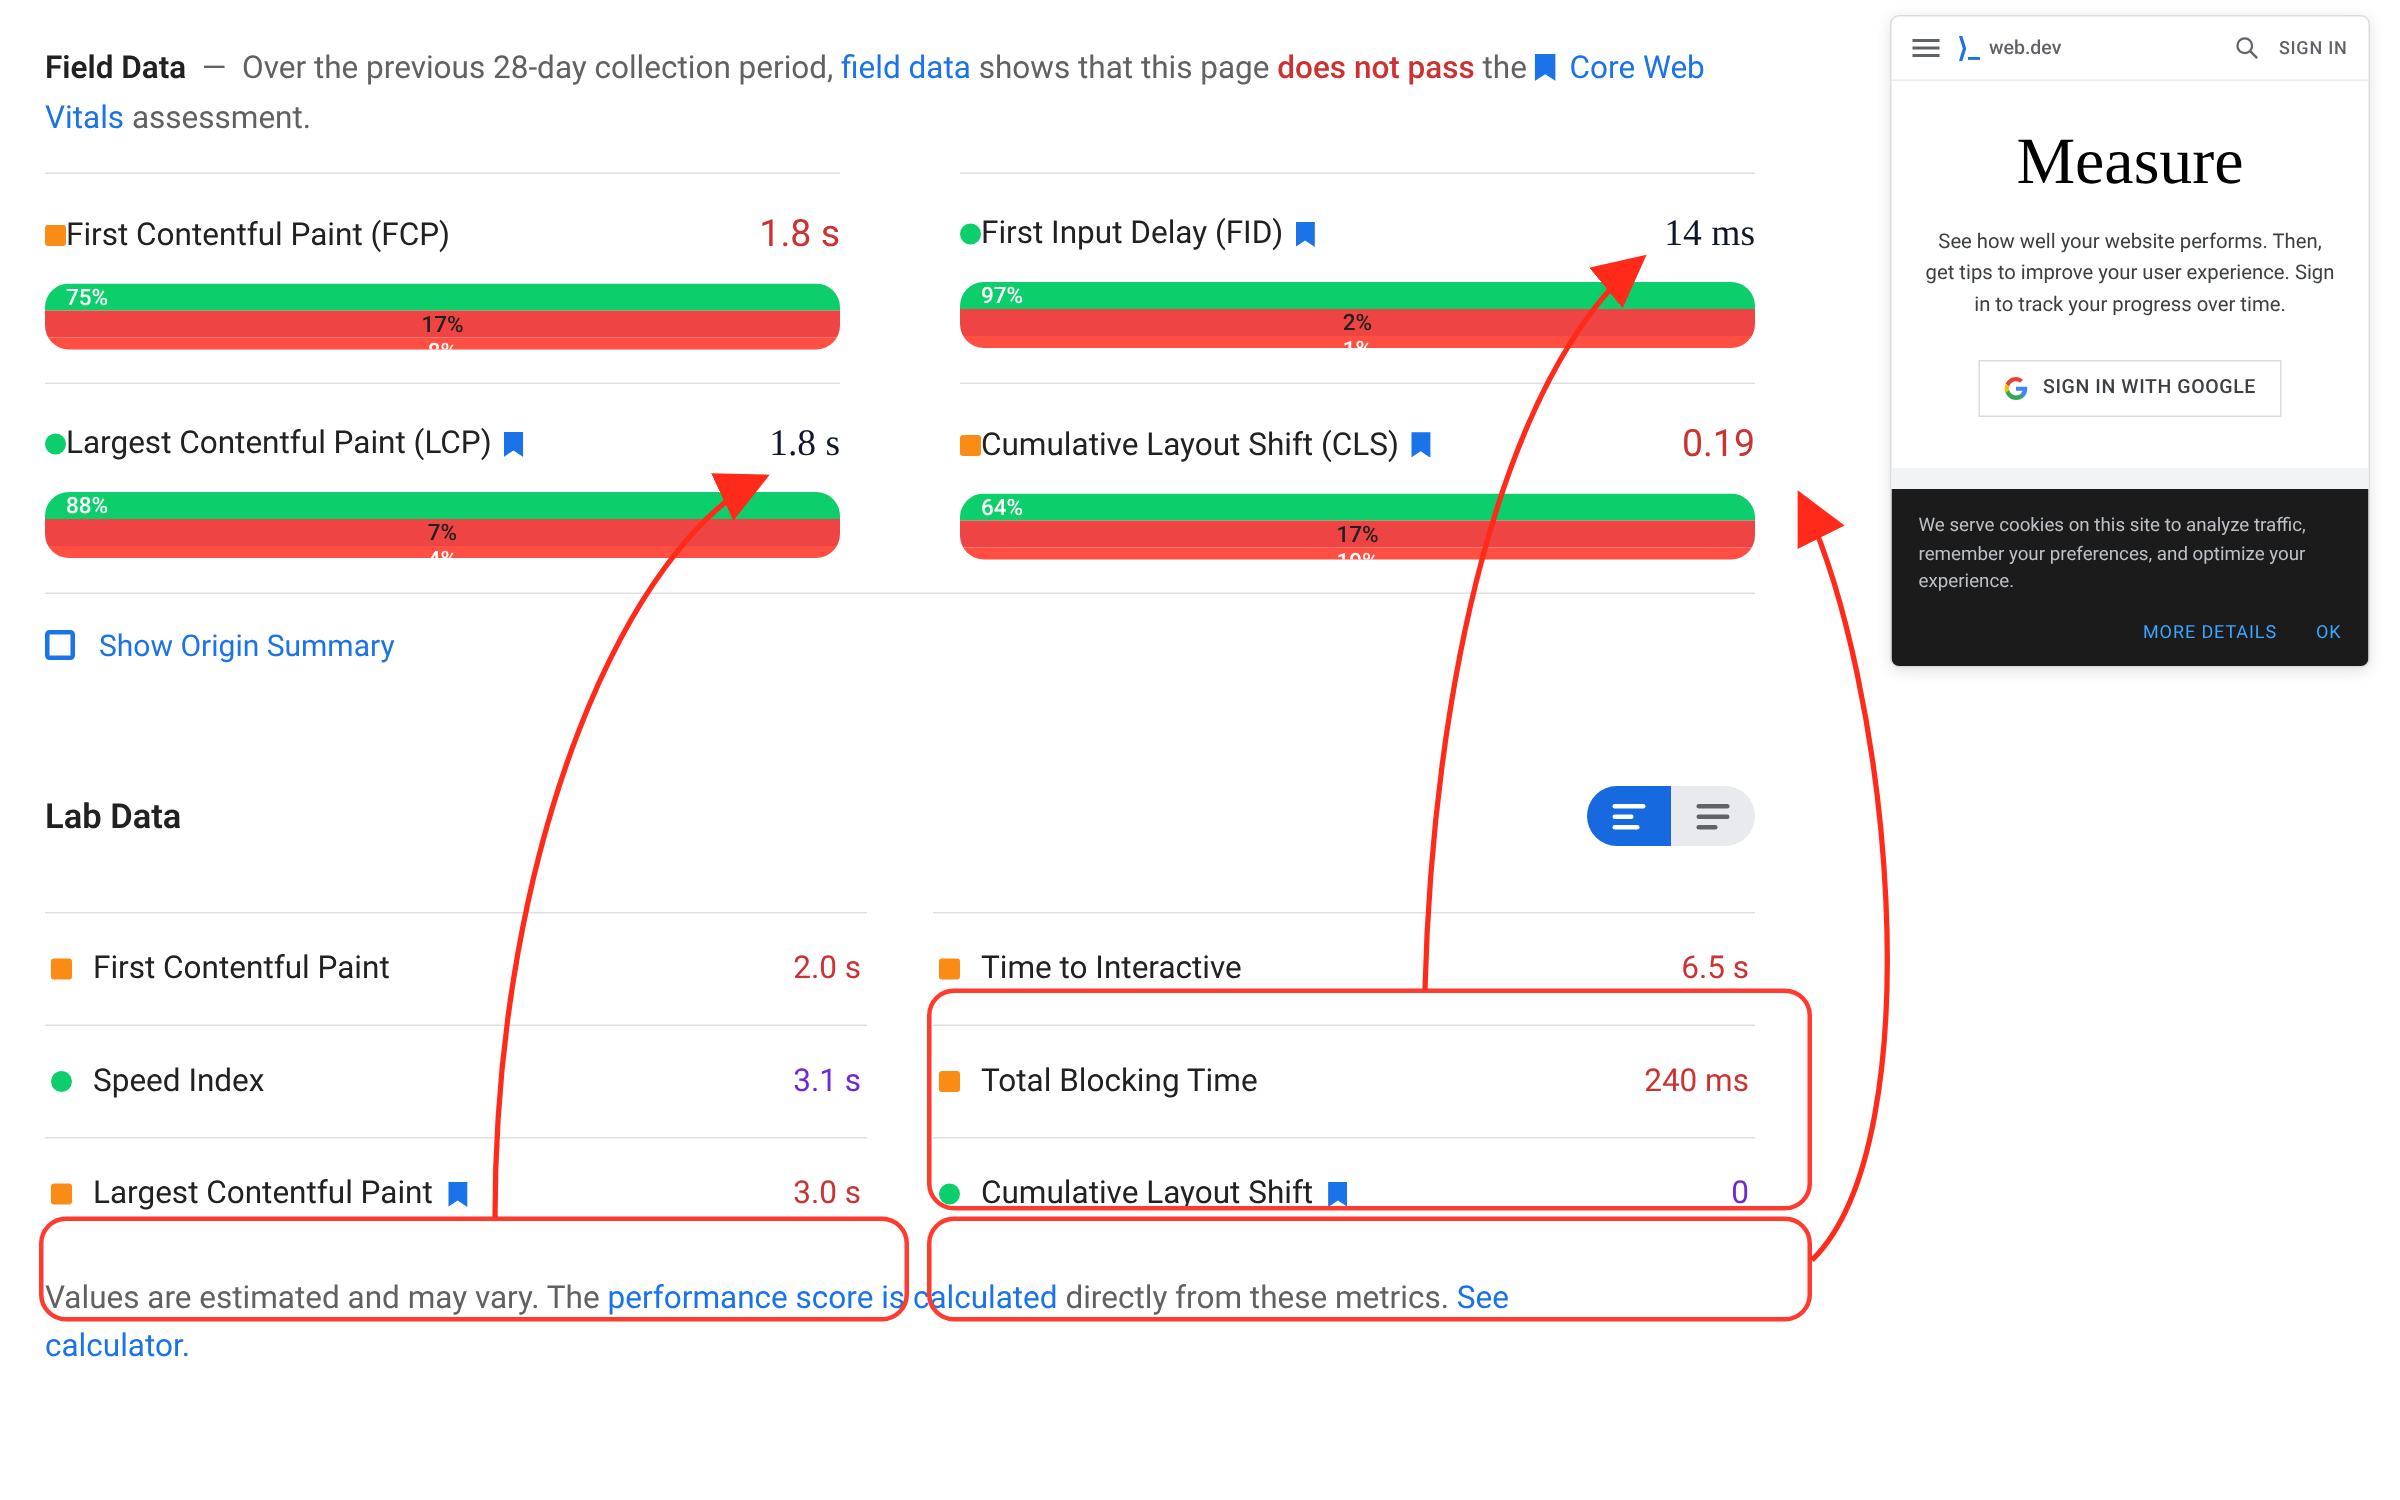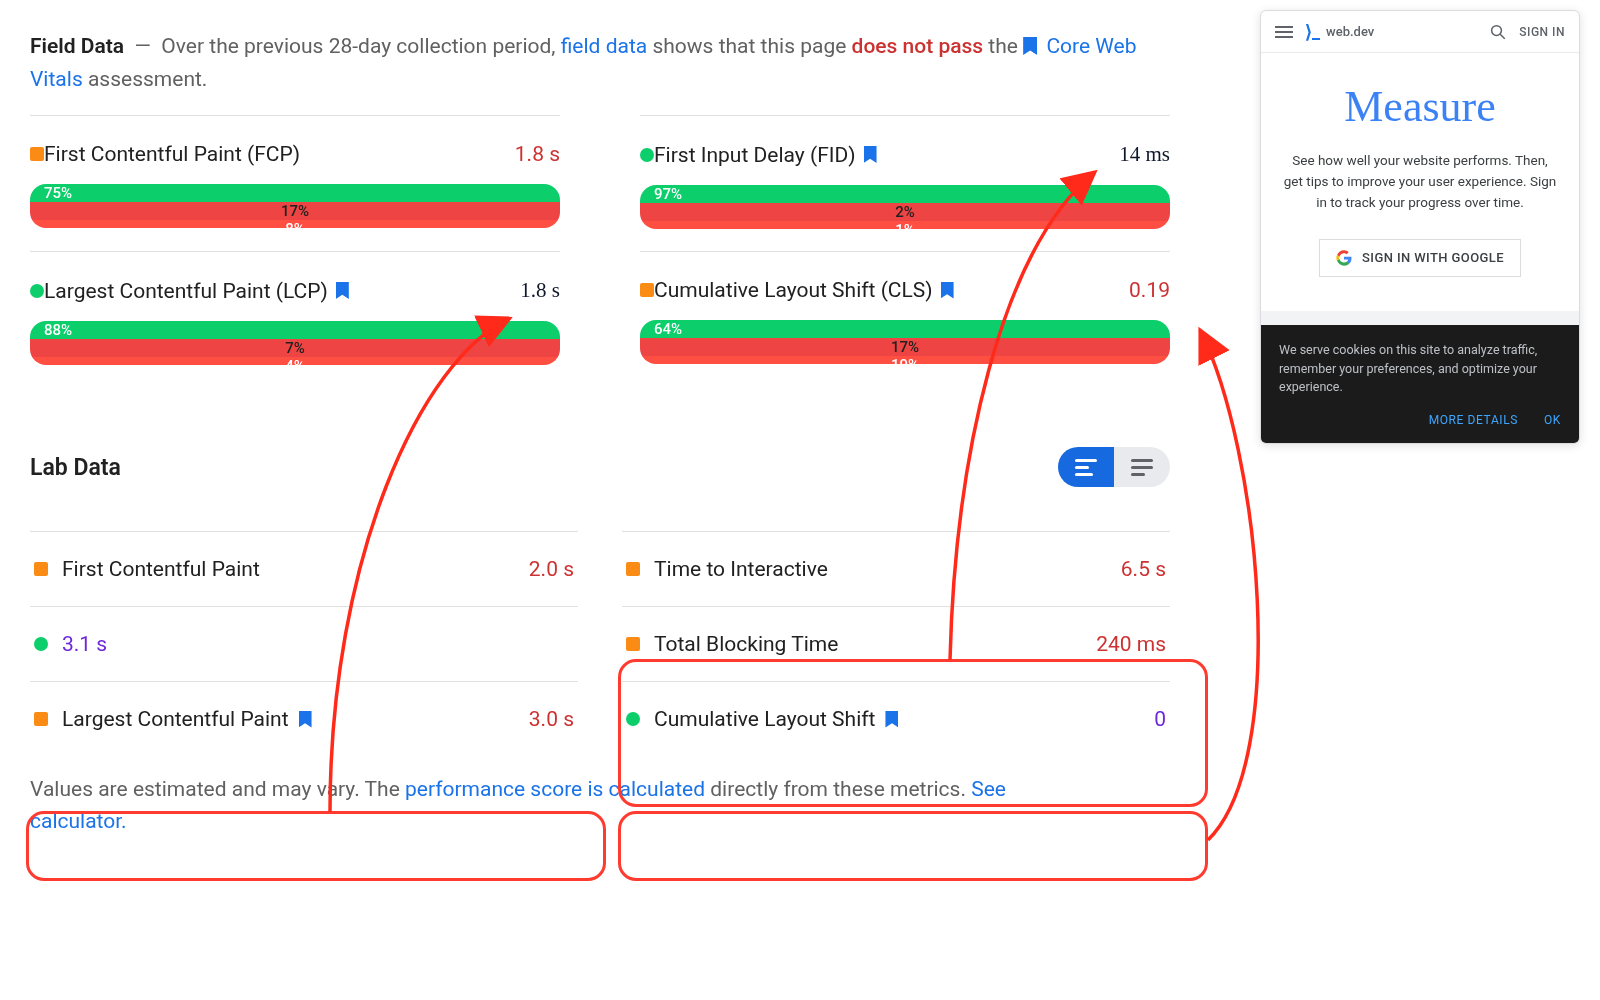--- a/index.html
+++ b/index.html
@@ -43,21 +43,21 @@
     display: flex;
     align-items: center;
     margin-bottom: 18px;
   }
   .dot { width: 14px; height: 14px; border-radius: 2px; flex-shrink:0; }
   .dot.square { border-radius: 2px; }
   .dot.circle { border-radius: 50%; }
   .dot.orange { background: #fa8c16; }
   .dot.green  { background: #0cce6b; }
   .metric-name { font-size: 21px; color: #212121; flex: 1; display:flex; align-items:center; gap:8px;}
-  .metric-val  { font-size: 21px; font-weight: 400; }
+  .metric-val  { font-size: 25px; font-weight: 400; }
   .val-red   { color: #cc3232; }
   .val-green { color: #0f172a; font-family: Liberation Serif, serif; }
   .bm2 { display:inline-block; width:13px; height:17px; background:#1a73e8;
          clip-path: polygon(0 0,100% 0,100% 100%,50% 75%,0 100%);}
 
   .dist-bar {
     display: flex;
     height: 44px;
     border-radius: 16px;
     overflow: hidden;
@@ -138,21 +138,21 @@
     display:flex; align-items:center; gap:12px;
     padding: 10px 14px;
     border-bottom:1px solid #e8eaed;
   }
   .hamb span{ display:block; width:18px; height:2px; background:#5f6368; margin:3px 0;}
   .logo { display:flex; align-items:center; gap:6px; font-weight:500; color:#5f6368; flex:1;}
   .logo-mark { color:#1a73e8; font-weight:bold; font-size:18px;}
   .srch { color:#5f6368; }
   .signin { color:#5f6368; font-size:12px; font-weight:500; letter-spacing:.5px;}
   .ph-body { text-align:center; padding: 28px 22px 34px;}
-  .ph-h1 { font-family: Georgia, serif; font-size:44px; color:#3b82f6; margin-bottom:18px;}
+  .ph-h1 { font-family: Georgia, serif; font-size:44px; color:#000000; margin-bottom:18px;}
   .ph-p  { font-size:13.5px; color:#3c4043; line-height:1.55; margin-bottom:26px;}
   .gbtn { display:inline-flex; align-items:center; gap:10px; border:1px solid #dadce0;
           padding:10px 16px; font-size:13px; color:#3c4043; letter-spacing:.4px; font-weight:500;}
   .g-logo { width:16px; height:16px; }
   .ph-gap { height:14px; background:#f1f3f4;}
   .ph-cookie { background:#1b1b1b; color:#bdc1c6; padding:16px 18px 14px; font-size:12.5px; line-height:1.5;}
   .ph-cookie-row { display:flex; justify-content:flex-end; gap:26px; margin-top:14px;
                    color:#3ea6ff; font-size:12px; letter-spacing:.6px;}
 
   svg.arrows { position:absolute; top:0; left:0; pointer-events:none; }
@@ -255,20 +255,24 @@
         <div class="seg o" style="flex:17">
             <span>17%</span>
           </div>
         <div class="seg r" style="flex:19">
             <span>19%</span>
           </div>
       </div>
     </div>
   </div>
 
+  <div class="origin-row">
+    <span class="cb"></span>
+    <span class="origin-label">Show Origin Summary</span>
+  </div>
 
   <div class="lab-header">
     <div class="lab-title">Lab Data</div>
     <div class="toggle">
       <div class="toggle-half active">
         <div class="lines">
             <span style="width:22px;background:#fff"></span>
             <span style="width:14px;background:#fff"></span>
             <span style="width:18px;background:#fff"></span>
           </div>
@@ -285,20 +289,21 @@
 
   <div class="lab-grid">
     <div class="lab-col">
       <div class="lab-row">
         <span class="dot square orange"></span>
         <span class="lab-name">First Contentful Paint</span>
         <span class="lab-val-red">2.0 s</span>
       </div>
       <div class="lab-row">
         <span class="dot circle green"></span>
+        <span class="lab-name">Speed Index</span>
         <span class="lab-val-green">3.1 s</span>
       </div>
       <div class="lab-row">
         <span class="dot square orange"></span>
         <span class="lab-name">
           <span>Largest Contentful Paint</span>
           <span class="bm2"></span>
         </span>
         <span class="lab-val-red">3.0 s</span>
       </div>

